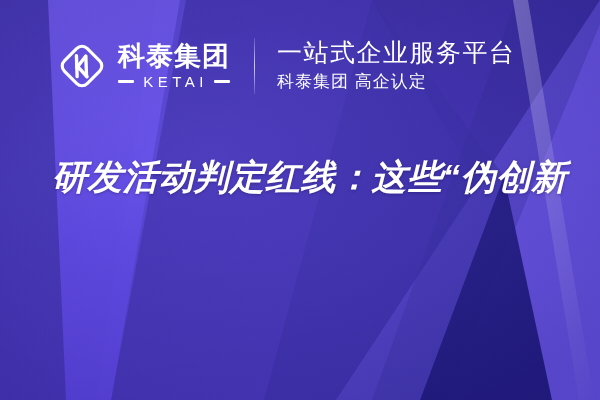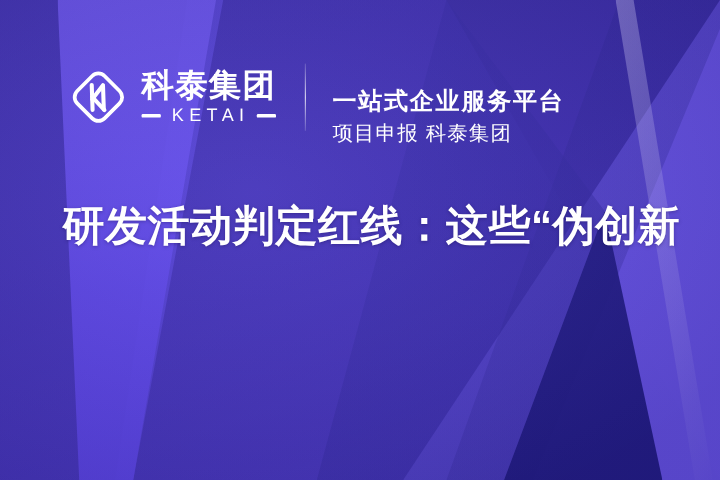--- a/index.html
+++ b/index.html
@@ -148,43 +148,43 @@
     flex: 0 0 auto;
   }
 
   .tagline {
     display: flex;
     flex-direction: column;
     justify-content: center;
   }
   .tagline-main {
     color: #ffffff;
-    font-size: 20px;
-    font-weight: 700;
+    font-size: 25px;
+    font-weight: 400;
     letter-spacing: 1.5px;
     line-height: 1.15;
     white-space: nowrap;
-    margin-top: 36px;
   }
   .tagline-sub {
     color: #ffffff;
     font-size: 17px;
     font-weight: 500;
     letter-spacing: 1px;
     line-height: 1.35;
     margin-top: 4px;
     white-space: nowrap;
   }
 
   
   .title-block {
     position: absolute;
     left: 52px;
     right: 30px;
-    top: 164px;
+    top: 152px;
+    font-style: italic;
   }
   .title-line {
     color: #ffffff;
     font-size: 35px;
     font-weight: 700;
     line-height: 1.44;
     letter-spacing: 0.5px;
     white-space: nowrap;
     text-shadow: 0 1px 3px rgba(20,12,70,0.35);
   }
@@ -233,21 +233,21 @@
             <span class="brand-en">KETAI</span>
             <span class="brand-dash"></span>
           </span>
         </span>
       </div>
 
       <span class="divider"></span>
 
       <div class="tagline">
         <span class="tagline-main">一站式企业服务平台</span>
-        <span class="tagline-sub">项目申报 科泰集团</span>
+        <span class="tagline-sub">科泰集团 高企认定</span>
       </div>
     </div>
 
     <div class="title-block">
       <div class="title-line">研发活动判定红线：这些“伪创新</div>
     </div>
 
   </div>
 </div>
 

